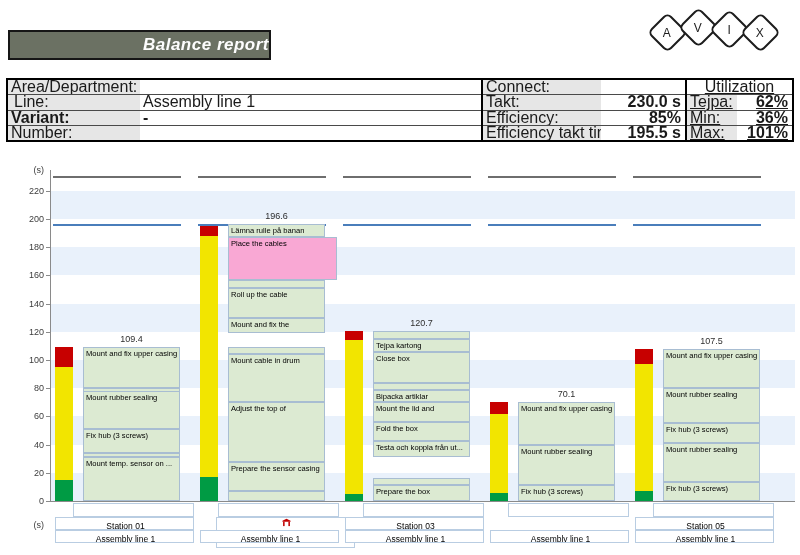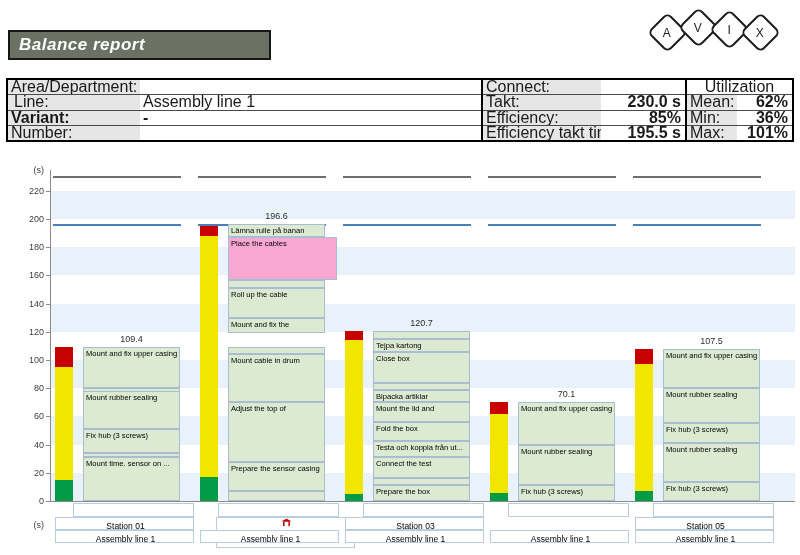--- a/index.html
+++ b/index.html
@@ -1,19 +1,19 @@
 <!DOCTYPE html>
 <html><head>
 <meta charset="utf-8">
 <style>
   html,body{margin:0;padding:0;}
   body{width:800px;height:555px;position:relative;font-family:"Liberation Sans",sans-serif;background:#fff;overflow:hidden;color:#1a1a1a;}
   .abs{position:absolute;}
   
-  #title-box{left:8px;top:30px;width:250px;height:26px;background:#6b7163;border:2px solid #161616;color:#fdfdfd;font-weight:bold;font-style:italic;font-size:17px;line-height:25px;padding-left:9px;letter-spacing:.5px;}
+  #title-box{left:8px;top:30px;width:250px;height:26px;background:#6b7163;border:2px solid #161616;color:#fdfdfd;font-weight:bold;font-style:italic;font-size:17px;line-height:25px;padding-left:9px;letter-spacing:.5px;text-align:right;}
   
   #logo{left:650px;top:10px;width:145px;height:50px;}
   .diamond{position:absolute;width:25px;height:25px;border:2px solid #1d1d1d;border-radius:6px;transform:rotate(45deg);background:#fff;display:flex;align-items:center;justify-content:center;}
   .diamond span{transform:rotate(-45deg);font-size:12px;color:#1d1d1d;font-weight:500;}
   
   .tbl{border:2px solid #000;display:flex;flex-direction:column;box-sizing:border-box;background:#fff;}
   .trow{flex:1;display:flex;border-top:1px solid #4a4a4a;align-items:stretch;}
   .trow:first-child{border-top:none;}
   .cell{font-size:16px;line-height:14px;padding:0 3px;display:flex;align-items:center;box-sizing:border-box;overflow:hidden;white-space:nowrap;text-align:right;}
   .lab{background:#e6e6e6;}
@@ -82,26 +82,26 @@
   <div class="trow">
     <div class="cell lab" style="width:118px;">Efficiency:</div>
     <div class="cell val right">85%</div>
   </div>
   <div class="trow">
     <div class="cell lab" style="width:118px;">Efficiency takt time:</div>
     <div class="cell val right">195.5 s</div>
   </div>
 </div>
 
-<div class="tbl abs" style="left:687px;top:78px;width:107px;height:64px;border-left:none;">
+<div class="tbl abs" style="left:687px;top:78px;width:107px;height:64px;border-left:none;text-decoration:underline;">
   <div class="trow">
     <div class="cell uhead">Utilization</div>
   </div>
   <div class="trow">
-    <div class="cell lab" style="width:50px;">Mean:</div>
+    <div class="cell lab" style="width:50px;">Tejpa:</div>
     <div class="cell val right">62%</div>
   </div>
   <div class="trow">
     <div class="cell lab" style="width:50px;">Min:</div>
     <div class="cell val right">36%</div>
   </div>
   <div class="trow">
     <div class="cell lab" style="width:50px;">Max:</div>
     <div class="cell val right">101%</div>
   </div>
@@ -145,21 +145,21 @@
     <div style="left: 55px; width: 18px; top: 317.85px; height: 21.15px; background: rgb(0, 155, 68);"></div>
     <div style="left: 55px; width: 18px; top: 205.05px; height: 112.8px; background: rgb(242, 229, 0);"></div>
     <div style="left: 55px; width: 18px; top: 184.746px; height: 20.304px; background: rgb(199, 0, 0);"></div>
     <div style="left: 53px; width: 128px; top: 13.7px; height: 2px; background: rgb(110, 110, 110);"></div>
     <div style="left: 53px; width: 128px; top: 62.345px; height: 2px; background: rgb(74, 126, 187);"></div>
     <div class="task" style="left: 83px; width: 97px; top: 184.746px; height: 41.454px; background: rgb(220, 234, 210); border-color: rgb(168, 189, 210);">Mount and fix upper casing</div>
     <div class="task" style="left: 83px; width: 97px; top: 226.2px; height: 2.82px; background: rgb(220, 234, 210); border-color: rgb(168, 189, 210);"></div>
     <div class="task" style="left: 83px; width: 97px; top: 229.02px; height: 38.07px; background: rgb(220, 234, 210); border-color: rgb(168, 189, 210);">Mount rubber sealing</div>
     <div class="task" style="left: 83px; width: 97px; top: 267.09px; height: 23.97px; background: rgb(220, 234, 210); border-color: rgb(168, 189, 210);">Fix hub (3 screws)</div>
     <div class="task" style="left: 83px; width: 97px; top: 291.06px; height: 4.23px; background: rgb(220, 234, 210); border-color: rgb(168, 189, 210);"></div>
-    <div class="task" style="left: 83px; width: 97px; top: 295.29px; height: 43.71px; background: rgb(220, 234, 210); border-color: rgb(168, 189, 210);">Mount time. sensor on ...</div>
+    <div class="task" style="left: 83px; width: 97px; top: 295.29px; height: 43.71px; background: rgb(220, 234, 210); border-color: rgb(168, 189, 210);">Mount temp. sensor on ...</div>
     <div class="total" style="left: 73px; width: 117px; top: 171.746px;">109.4</div>
     <div class="fbox" style="left: 73px; width: 121px; top: 341px; height: 14px;"></div>
     <div class="fbox frow" style="left: 55px; width: 139px; top: 355px; height: 13px;">
       <svg width="9" height="9" viewBox="0 0 10 10">
         <path d="M0.5 3 L5 0.8 L9.5 3 L9.5 4.2 L0.5 4.2 Z" fill="#c00000"></path>
         <rect x="1.2" y="4.2" width="1.7" height="4.8" fill="#c00000"></rect>
         <rect x="7.1" y="4.2" width="1.7" height="4.8" fill="#c00000"></rect>
       </svg>
       <span>Station 01</span>
     </div>
@@ -206,21 +206,20 @@
     <div style="left: 343px; width: 128px; top: 13.7px; height: 2px; background: rgb(110, 110, 110);"></div>
     <div style="left: 343px; width: 128px; top: 62.345px; height: 2px; background: rgb(74, 126, 187);"></div>
     <div class="task" style="left: 373px; width: 97px; top: 168.813px; height: 8.037px; background: rgb(220, 234, 210); border-color: rgb(168, 189, 210);"></div>
     <div class="task" style="left: 373px; width: 97px; top: 176.85px; height: 13.395px; background: rgb(220, 234, 210); border-color: rgb(168, 189, 210);">Tejpa kartong</div>
     <div class="task" style="left: 373px; width: 97px; top: 190.245px; height: 30.315px; background: rgb(220, 234, 210); border-color: rgb(168, 189, 210);">Close box</div>
     <div class="task" style="left: 373px; width: 97px; top: 220.56px; height: 7.755px; background: rgb(220, 234, 210); border-color: rgb(168, 189, 210);"></div>
     <div class="task" style="left: 373px; width: 97px; top: 228.315px; height: 11.985px; background: rgb(220, 234, 210); border-color: rgb(168, 189, 210);">Bipacka artiklar</div>
     <div class="task" style="left: 373px; width: 97px; top: 240.3px; height: 19.74px; background: rgb(220, 234, 210); border-color: rgb(168, 189, 210);">Mount the lid and</div>
     <div class="task" style="left: 373px; width: 97px; top: 260.04px; height: 19.035px; background: rgb(220, 234, 210); border-color: rgb(168, 189, 210);">Fold the box</div>
     <div class="task" style="left: 373px; width: 97px; top: 279.075px; height: 16.215px; background: rgb(220, 234, 210); border-color: rgb(168, 189, 210);">Testa och koppla från ut...</div>
-    <div class="task" style="left: 373px; width: 97px; top: 295.29px; height: 21.15px; background: rgb(220, 234, 210); border-color: rgb(168, 189, 210);">Connect the test</div>
     <div class="task" style="left: 373px; width: 97px; top: 316.44px; height: 6.345px; background: rgb(220, 234, 210); border-color: rgb(168, 189, 210);"></div>
     <div class="task" style="left: 373px; width: 97px; top: 322.785px; height: 16.215px; background: rgb(220, 234, 210); border-color: rgb(168, 189, 210);">Prepare the box</div>
     <div class="total" style="left: 363px; width: 117px; top: 155.813px;">120.7</div>
     <div class="fbox" style="left: 363px; width: 121px; top: 341px; height: 14px;"></div>
     <div class="fbox frow" style="left: 345px; width: 139px; top: 355px; height: 13px;">
       <svg width="9" height="9" viewBox="0 0 10 10">
         <path d="M0.5 3 L5 0.8 L9.5 3 L9.5 4.2 L0.5 4.2 Z" fill="#c00000"></path>
         <rect x="1.2" y="4.2" width="1.7" height="4.8" fill="#c00000"></rect>
         <rect x="7.1" y="4.2" width="1.7" height="4.8" fill="#c00000"></rect>
       </svg>

